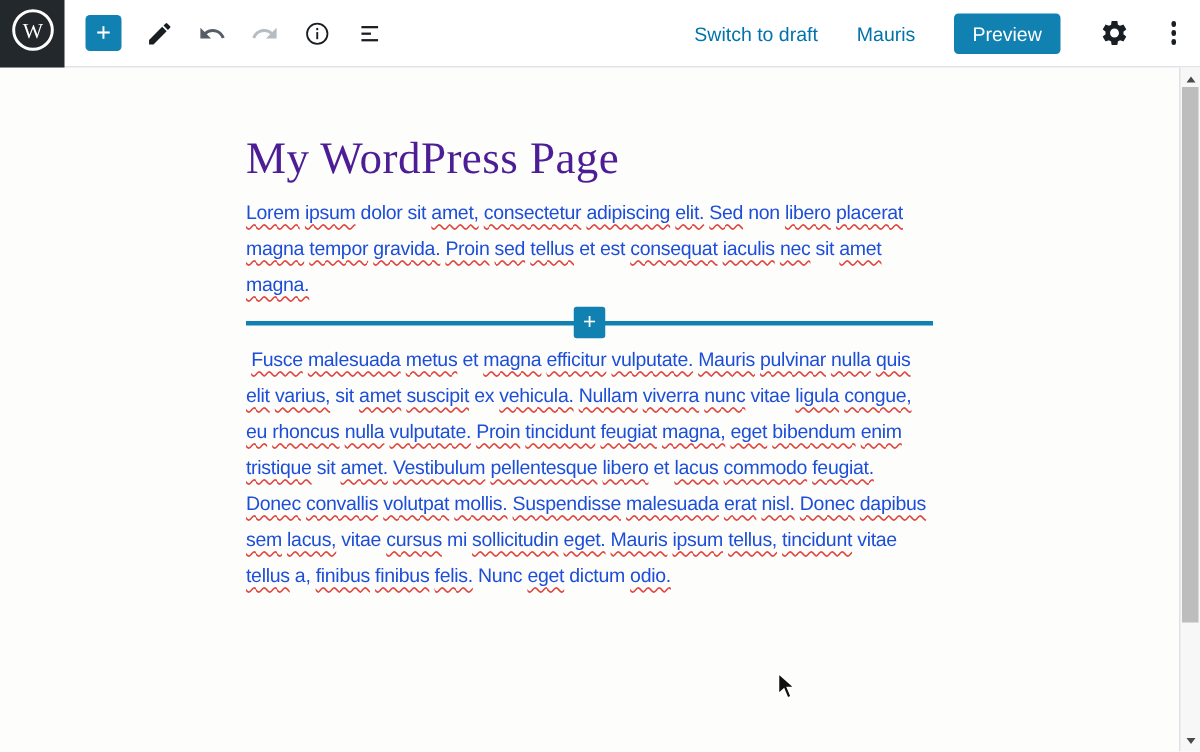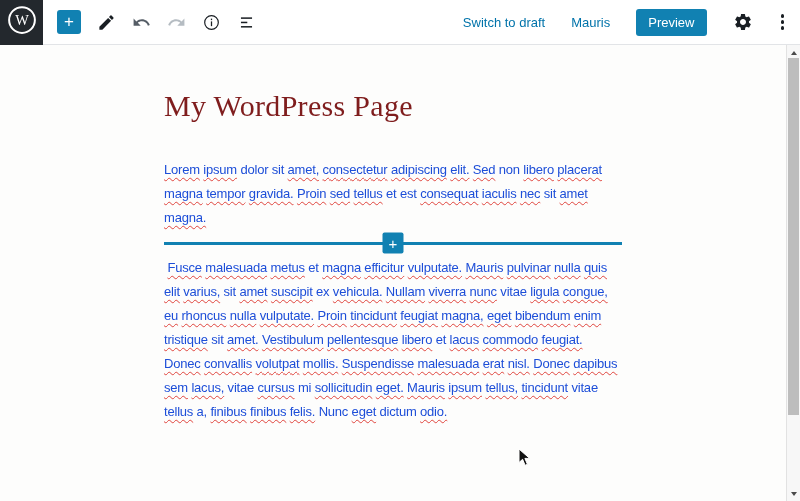--- a/index.html
+++ b/index.html
@@ -43,22 +43,22 @@
   .kebab i { width:3.5px; height:3.5px; border-radius:50%; background:#191e23; }
 
   
   .canvas {
     position:absolute; top:46px; left:0; right:14px; bottom:0;
     background:#fdfdfc;
   }
   .column { width:458px; margin:42px auto 0 auto; }
   .post-title {
     font-family:"Liberation Serif", serif; font-weight:400;
-    font-size:30px; line-height:36px; color:#7f1d1d;
-    margin-bottom:34px; letter-spacing:0.3px;
+    font-size:30px; line-height:36px; color:#4c1d95;
+    margin-bottom:6px; letter-spacing:0.3px;
     outline:none; cursor:text;
   }
   .para {
     font-size:13px; line-height:24px; letter-spacing:-0.2px;
     color:#1d4ed8; cursor:text;
   }
   .sp {
     text-decoration:underline;
     text-decoration-style:wavy;
     text-decoration-color:var(--spellcheck,#e0453e);

